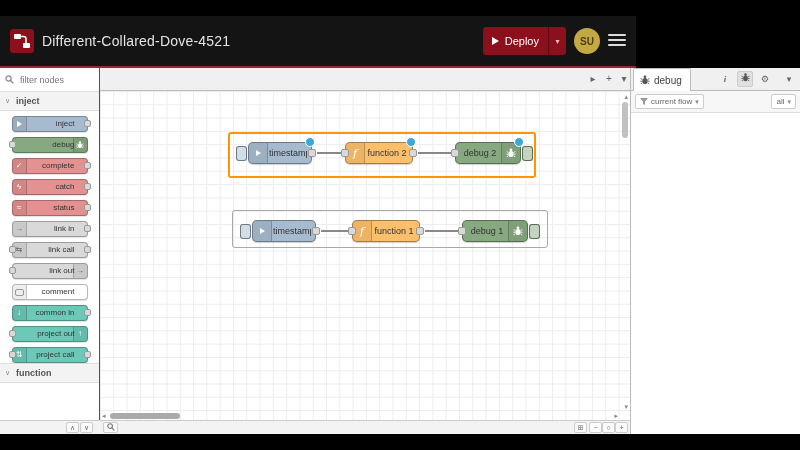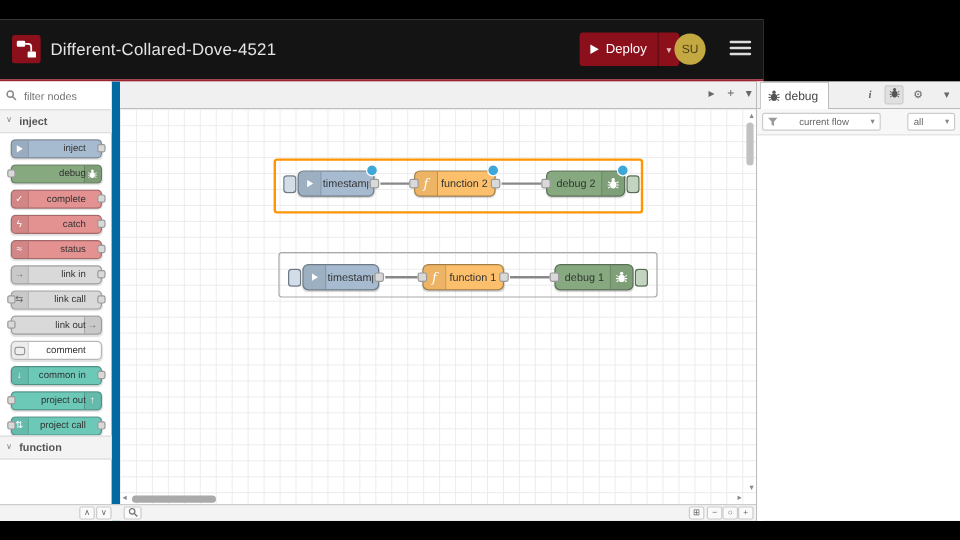--- a/index.html
+++ b/index.html
@@ -9,30 +9,30 @@
 
   
   .header{position:absolute;top:0;left:0;right:0;height:50px;}
   .logo{position:absolute;left:10px;top:13px;width:24px;height:24px;}
   .htitle{position:absolute;left:42px;top:17px;font-size:14px;color:#e4e4e4;letter-spacing:.2px;}
   .deploy{position:absolute;right:70px;top:11px;height:28px;border-radius:3px;display:flex;align-items:center;
           padding:0 0 0 9px;color:#fff;font-size:11px;}
   .dicon{width:0;height:0;border-left:7px solid #fff;border-top:4px solid transparent;border-bottom:4px solid transparent;margin-right:6px;}
   .dsep{width:1px;height:28px;background:rgba(0,0,0,.35);margin-left:9px;}
   .dcaret{width:17px;text-align:center;font-size:8px;color:#eab9be;}
-  .avatar{position:absolute;right:48px;top:12px;width:26px;height:26px;border-radius:50%;
-          display:flex;align-items:center;justify-content:center;font-size:10px;font-weight:normal;color:#4a3f17;}
+  .avatar{position:absolute;right:36px;top:12px;width:26px;height:26px;border-radius:50%;
+          display:flex;align-items:center;justify-content:center;font-size:10px;font-weight:bold;color:#4a3f17;}
   .menu{position:absolute;right:10px;top:18px;width:18px;height:14px;}
   .menu .bar{display:block;height:2px;background:#dcdcdc;margin-bottom:3px;border-radius:1px;}
   .redline{position:absolute;top:50px;left:0;right:0;height:2px;}
 
   .content{position:absolute;top:52px;left:0;right:0;height:366px;}
 
   
-  .palette{position:absolute;left:0;top:0;width:100px;height:366px;background:#fff;border-right:7px solid #0369a1;box-sizing:border-box;}
+  .palette{position:absolute;left:0;top:0;width:100px;height:366px;background:#fff;border-right:1px solid #0369a1;box-sizing:border-box;}
   .psearch{position:absolute;top:0;left:0;right:0;height:23px;border-bottom:1px solid #ddd;background:#fff;}
   .psearch svg{position:absolute;left:5px;top:7px;}
   .pfilter{position:absolute;left:18px;top:3px;width:74px;height:16px;border:0;outline:0;background:transparent;
            font-size:9px;color:#888;font-family:inherit;}
   .pcat{position:absolute;left:0;right:0;height:20px;background:#f3f3f3;border-top:1px solid #ddd;border-bottom:1px solid #ddd;
         box-sizing:border-box;font-size:9px;font-weight:bold;color:#555;line-height:18px;padding-left:16px;}
   .pcat .caret{position:absolute;left:5px;top:0;font-size:7px;color:#888;font-weight:normal;}
   .pitems{position:absolute;top:43px;left:0;right:0;}
   .pitem{position:relative;width:76px;height:16px;margin:5px auto 0;border:1px solid rgba(0,0,0,.28);border-radius:4px;
          box-sizing:border-box;font-size:8px;color:#333;box-shadow:0 1px 1px rgba(0,0,0,.12);}
@@ -89,21 +89,21 @@
   .sidebar{position:absolute;left:630px;top:0;width:170px;height:366px;background:#fff;border-left:1px solid #bbb;box-sizing:border-box;}
   .sheader{position:absolute;top:0;left:0;right:0;height:23px;background:#f0f0f0;border-bottom:1px solid #bbb;box-sizing:border-box;}
   .stab{position:absolute;left:2px;top:0;height:23px;width:58px;background:#fff;border:1px solid #bbb;border-bottom:none;
         border-radius:2px 2px 0 0;box-sizing:border-box;z-index:2;display:flex;align-items:center;gap:4px;
         padding-left:6px;font-size:10px;color:#444;}
   .sicon{position:absolute;top:3px;width:16px;height:16px;text-align:center;font-size:9px;color:#666;line-height:16px;border-radius:2px;}
   .sicon.active{background:#e0e0e0;border:1px solid #ccc;box-sizing:border-box;line-height:14px;}
   .iglyph{font-family:"Liberation Serif","DejaVu Serif",serif;font-weight:bold;font-style:italic;}
   .sfilter{position:absolute;top:23px;left:0;right:0;height:22px;background:#f7f7f7;border-bottom:1px solid #ddd;box-sizing:border-box;}
   .fbtn2{position:absolute;top:3px;height:15px;border:1px solid #ccc;background:#fff;border-radius:2px;box-sizing:border-box;
-         font-size:8px;color:#666;display:flex;align-items:center;gap:18px;padding:0 4px;line-height:13px;}
+         font-size:8px;color:#666;display:flex;align-items:center;gap:3px;padding:0 4px;line-height:13px;}
   .fbtn2 .cd{font-size:7px;color:#888;}
   .sbody{position:absolute;top:45px;left:0;right:0;bottom:0;background:#fff;}
 </style>
 </head>
 <body>
 
 <div class="app">
 
   <div class="header" style="background-color: rgb(20, 20, 20);">
     <span class="logo">

